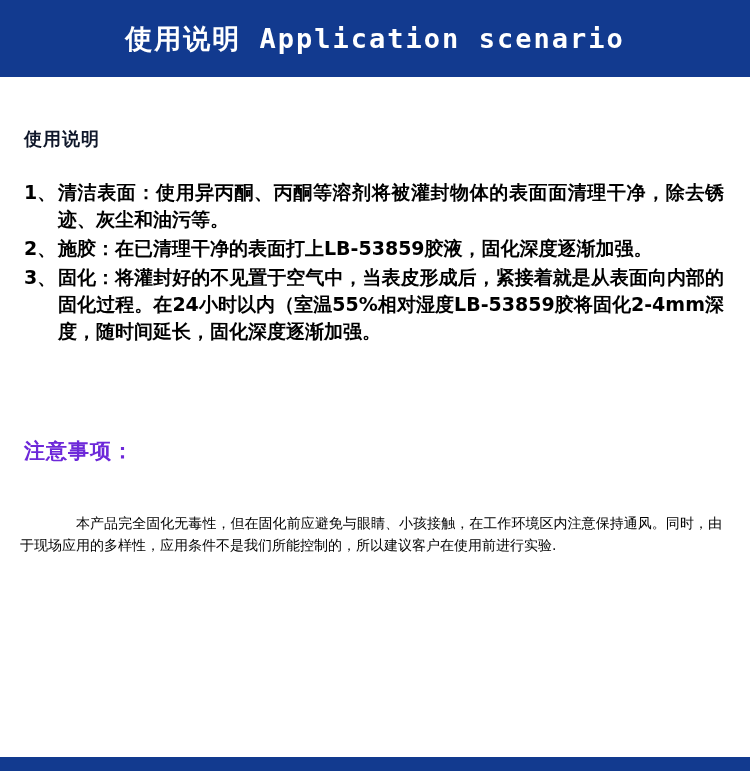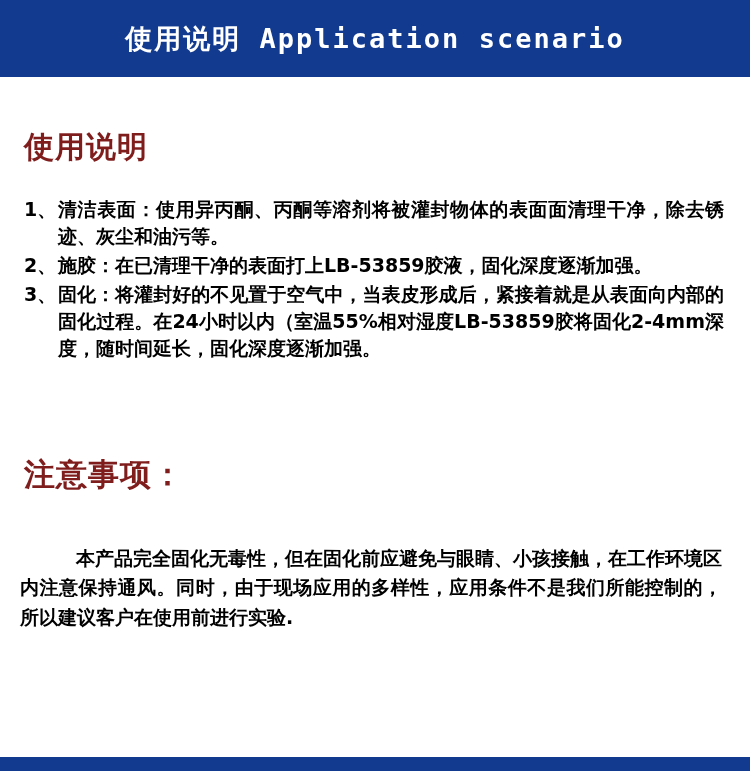--- a/index.html
+++ b/index.html
@@ -34,22 +34,22 @@
     font-weight: bold;
     letter-spacing: 2px;
     font-family: "DejaVu Sans Mono", monospace;
     white-space: nowrap;
   }
   .body-area {
     padding: 0 18px 0 18px;
     box-sizing: border-box;
   }
   .section-heading {
-    color: #7f1d1d;
-    font-size: 30px;
+    color: #0f172a;
+    font-size: 18px;
     font-weight: bold;
     margin-top: 50px;
     margin-left: 6px;
     letter-spacing: 1px;
   }
   .steps {
     margin-top: 28px;
     margin-left: 6px;
     margin-right: 8px;
   }
@@ -64,34 +64,34 @@
   .step-num {
     flex: 0 0 auto;
     width: 34px;
     white-space: nowrap;
   }
   .step-text {
     flex: 1 1 auto;
     text-align: justify;
   }
   .notice-heading {
-    color: #7f1d1d;
-    font-size: 31px;
+    color: #6d28d9;
+    font-size: 21px;
     font-weight: bold;
     margin-top: 92px;
     margin-left: 6px;
     letter-spacing: 1px;
   }
   .notice-body {
     margin-top: 48px;
     margin-left: 2px;
     margin-right: 10px;
-    font-size: 19px;
+    font-size: 14px;
     line-height: 1.55;
-    font-weight: bold;
+    font-weight: normal;
     text-align: justify;
     text-indent: 56px;
   }
   .footer-bar {
     position: absolute;
     left: 0;
     bottom: 0;
     width: 750px;
     height: 14px;
     background: #123a8f;

